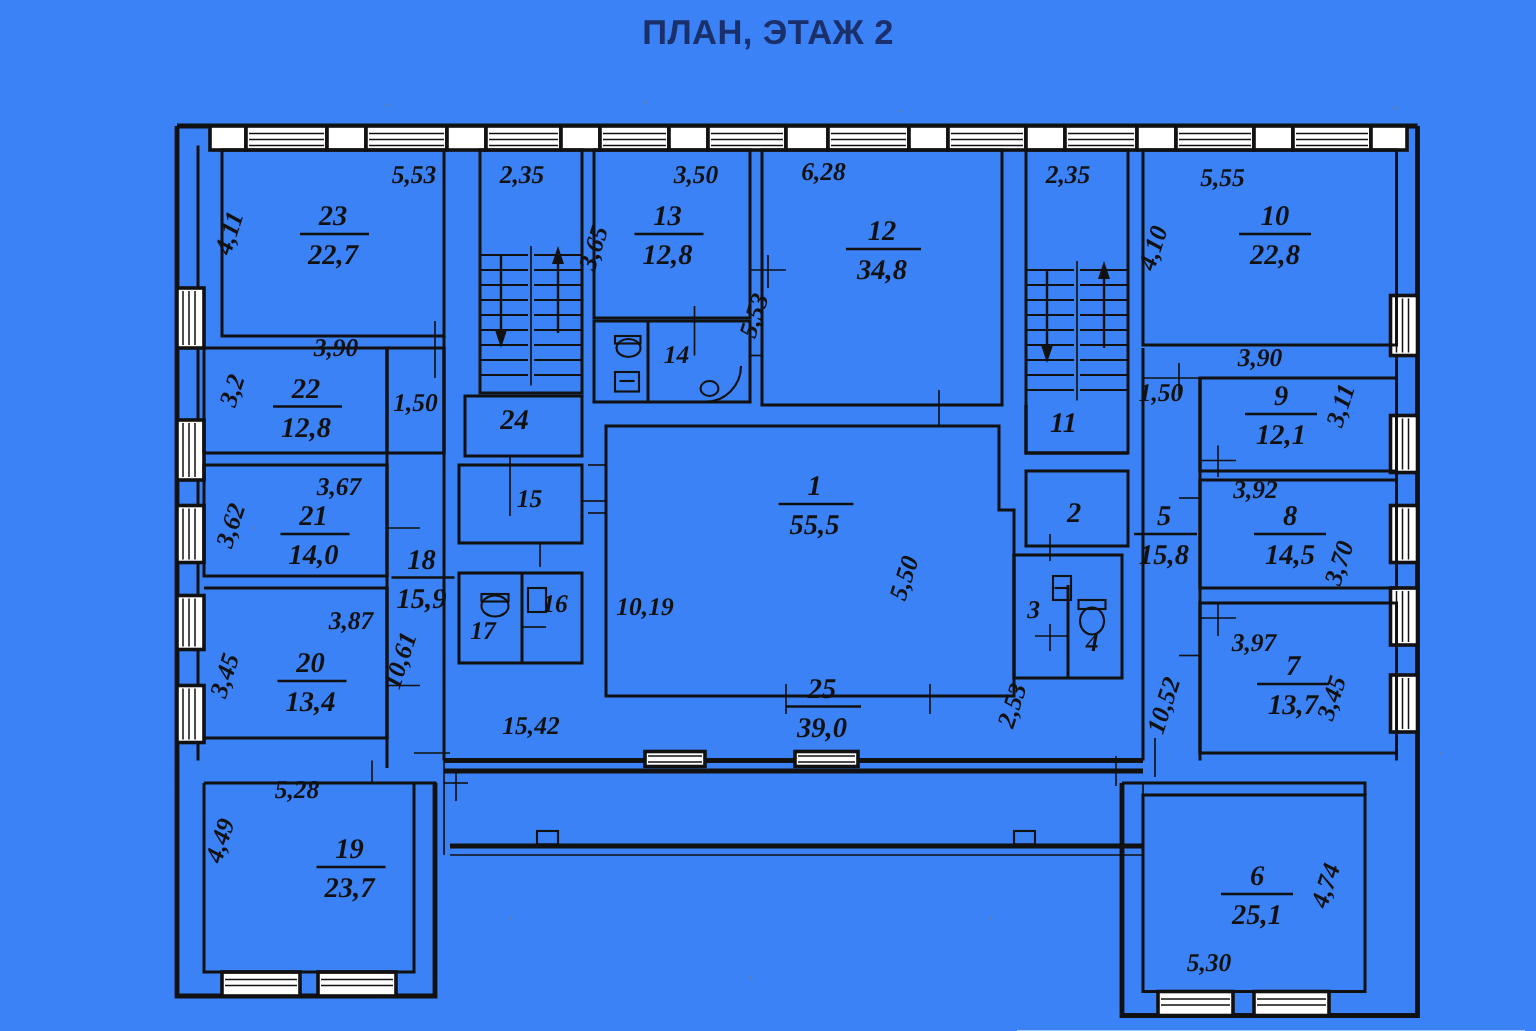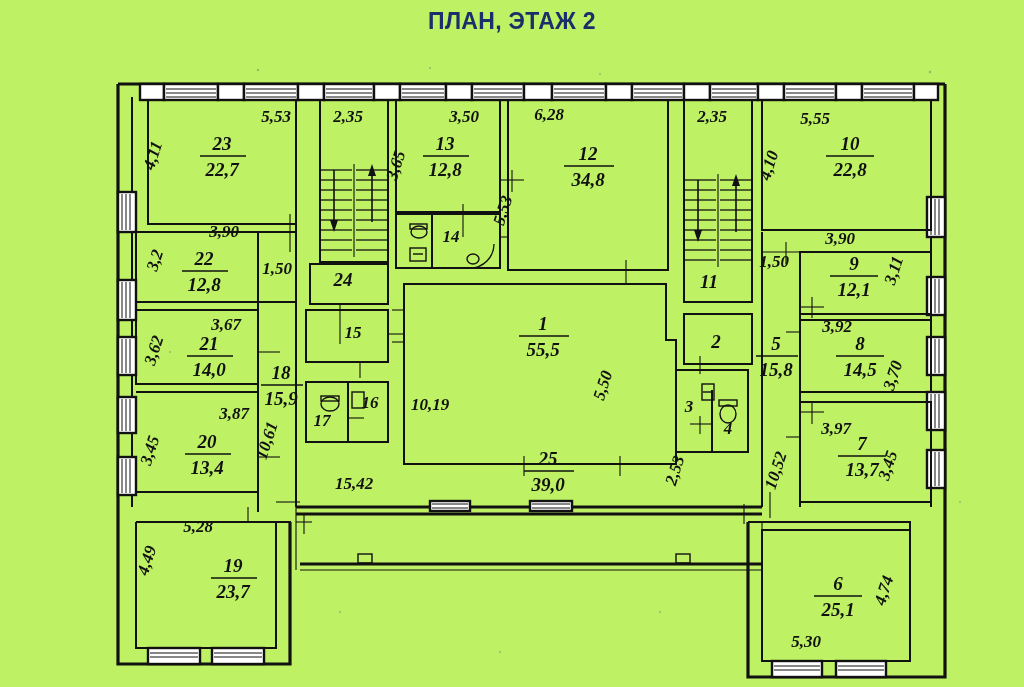--- a/index.html
+++ b/index.html
@@ -8,21 +8,21 @@
     background: #ffffff;
     width: 1024px;
     height: 687px;
     overflow: hidden;
     font-family: "Liberation Sans", sans-serif;
   }
   #page {
     position: relative;
     width: 1024px;
     height: 687px;
-    background: #bef264;
+    background: #3b82f6;
   }
   #plan-title {
     position: absolute;
     top: 8px;
     left: 0;
     width: 1024px;
     text-align: center;
     font-family: "Liberation Sans", sans-serif;
     font-size: 23px;
     font-weight: bold;

